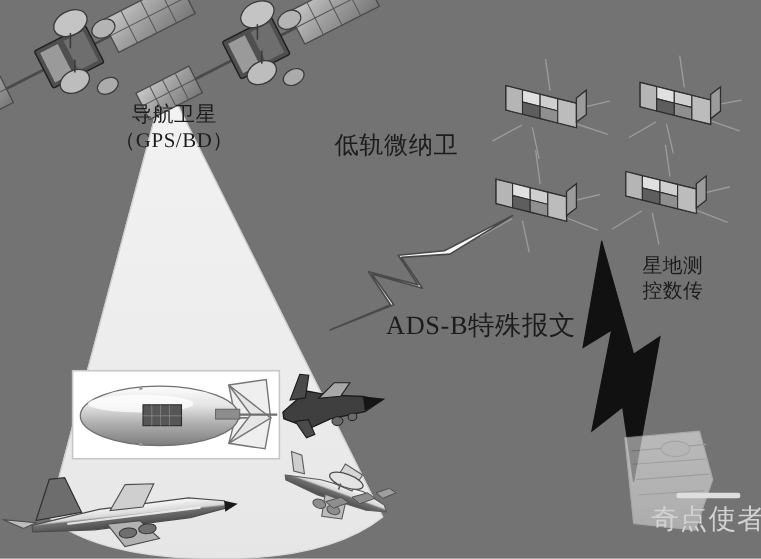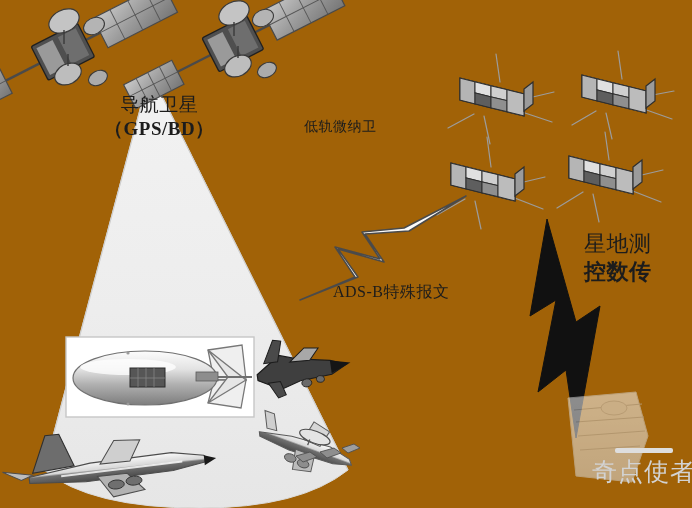--- a/index.html
+++ b/index.html
@@ -4,51 +4,51 @@
 <style>
   html, body {
     margin: 0;
     padding: 0;
     background: #ffffff;
   }
   #stage {
     position: relative;
     width: 692px;
     height: 508px;
-    background: #a16207;
+    background: #737373;
     overflow: hidden;
     font-family: "Liberation Serif", "DejaVu Serif", serif;
   }
   .layer { position: absolute; left: 0; top: 0; width: 692px; height: 508px; }
   .label {
     position: absolute;
     color: #1c1c1c;
     font-family: "Liberation Serif", "DejaVu Serif", serif;
     line-height: 1.28;
     white-space: nowrap;
     text-align: center;
     letter-spacing: 0.5px;
   }
   #label-nav {
     left: 104px; top: 93px;
     font-size: 19px;
   }
   #label-leo {
     left: 304px; top: 118px;
-    font-size: 14px;
+    font-size: 22px;
   }
   #label-adsb {
-    left: 333px; top: 282px;
-    font-size: 16px;
+    left: 351px; top: 282px;
+    font-size: 24px;
   }
   #label-tt {
     left: 584px; top: 230px;
-    font-size: 22px;
-  }
-  .label .l2 { display: block; font-weight: bold; }
+    font-size: 18px;
+  }
+  .label .l2 { display: block; }
   #watermark {
     position: absolute;
     left: 592px; top: 448px;
     font-size: 25px;
     color: #d2d2d2;
     font-family: "Liberation Sans", "DejaVu Sans", sans-serif;
     letter-spacing: 1px;
     white-space: nowrap;
   }
   #watermark .bar {

